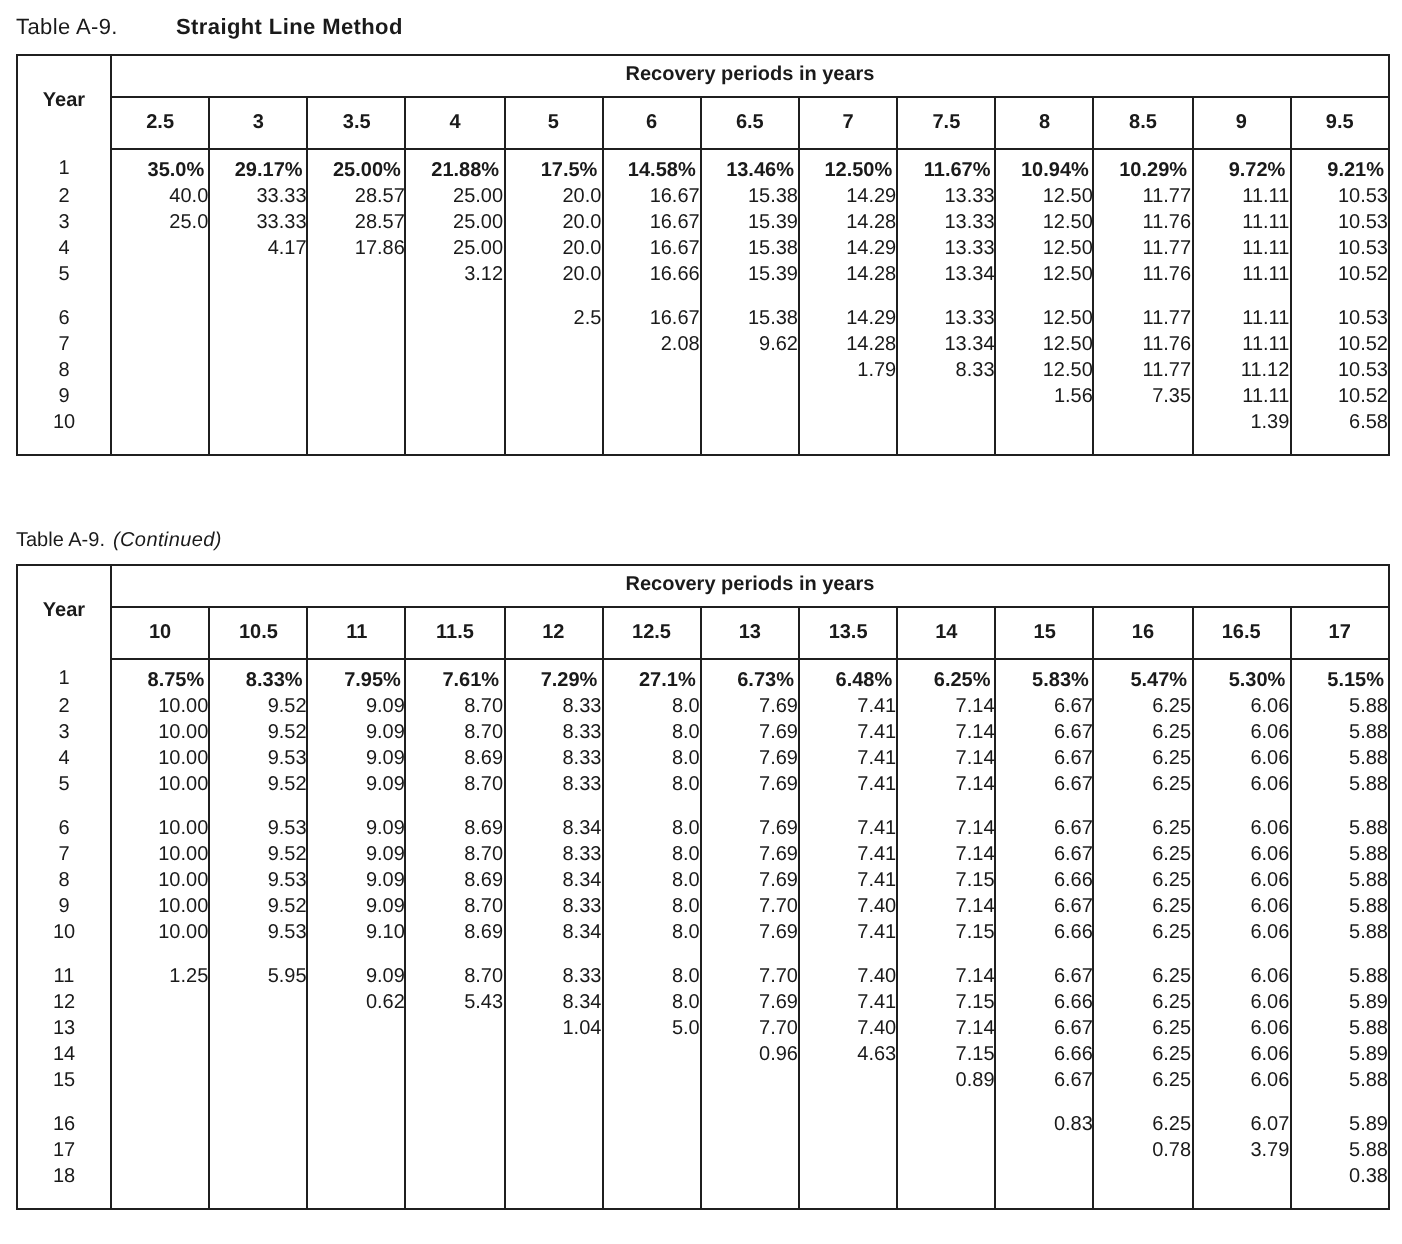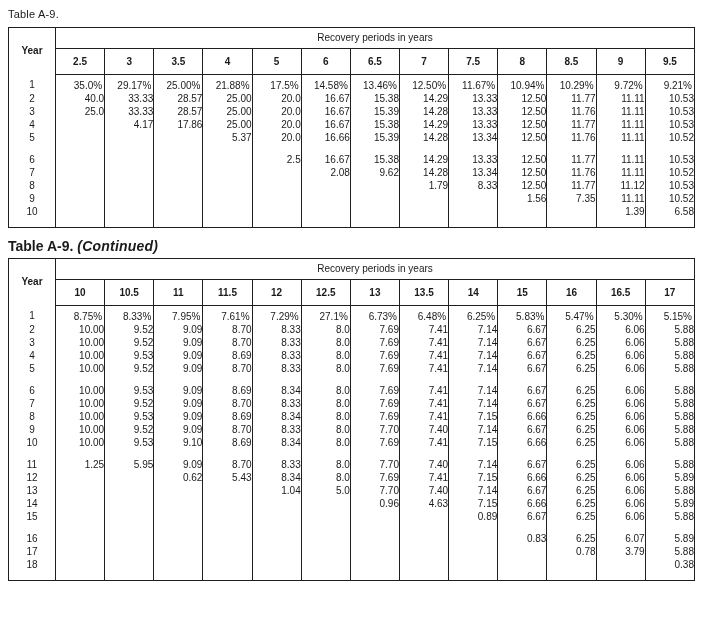--- a/index.html
+++ b/index.html
@@ -28,24 +28,23 @@
   .cap-label {
     width: 80px;
     flex: 0 0 80px;
     letter-spacing: 0.2px;
   }
   .cap-titles {
     font-weight: bold;
     letter-spacing: 0.2px;
   }
   .caption2 {
-    margin: 12px 0 5px 0;
-    font-size: 14px;
+    margin: 36px 0 5px 0;
+    font-size: 10px;
     line-height: 13px;
-    font-weight: bold;
   }
   .caption2 .italic {
     font-style: italic;
     margin-left: 4px;
     letter-spacing: 0.2px;
   }
   
   table.a9 {
     border-collapse: collapse;
     table-layout: fixed;
@@ -62,56 +61,58 @@
     overflow: hidden;
   }
   th.year-h {
     font-size: 10.5px;
     font-weight: bold;
     border-left: none;
   }
   th.span-h {
     height: 20px;
     font-size: 10px;
-    font-weight: normal;
+    font-weight: bold;
     text-align: center;
     border-bottom: 1px solid #1f1f1f;
   }
   th.col-h {
     height: 25px;
     font-size: 10.5px;
     font-weight: bold;
     text-align: center;
     border-bottom: 1px solid #1f1f1f;
   }
   td.year {
     text-align: center;
     font-size: 10px;
   }
   td.val {
     text-align: right;
     padding-right: 12px;
   }
   td.val.pct {
     padding-right: 2px;
+    font-weight: bold;
   }
   tr.data-row td { height: 13px; }
   tr.first-row td { padding-top: 4px; }
   tr.gap-row td { height: 9px; }
   tr.pad-row td { height: 9px; }
 </style>
 </head>
 <body>
 
 <div class="page">
 
   <div class="table-block">
     <div class="caption">
       <span class="cap-label">Table A-9.</span>
       <span class="cap-titles">
+        <div>Straight Line Method</div>
       </span>
     </div>
     <table class="a9">
         <colgroup>
           <col style="width: 47px;">
           <col>
           <col>
           <col>
           <col>
           <col>
@@ -208,21 +209,21 @@
             <td class="val">12.50</td>
             <td class="val">11.77</td>
             <td class="val">11.11</td>
             <td class="val">10.53</td>
           </tr>
           <tr class="data-row">
             <td class="year">5</td>
             <td class="val"></td>
             <td class="val"></td>
             <td class="val"></td>
-            <td class="val">5.37</td>
+            <td class="val">3.12</td>
             <td class="val">20.0</td>
             <td class="val">16.66</td>
             <td class="val">15.39</td>
             <td class="val">14.28</td>
             <td class="val">13.34</td>
             <td class="val">12.50</td>
             <td class="val">11.76</td>
             <td class="val">11.11</td>
             <td class="val">10.52</td>
           </tr>

